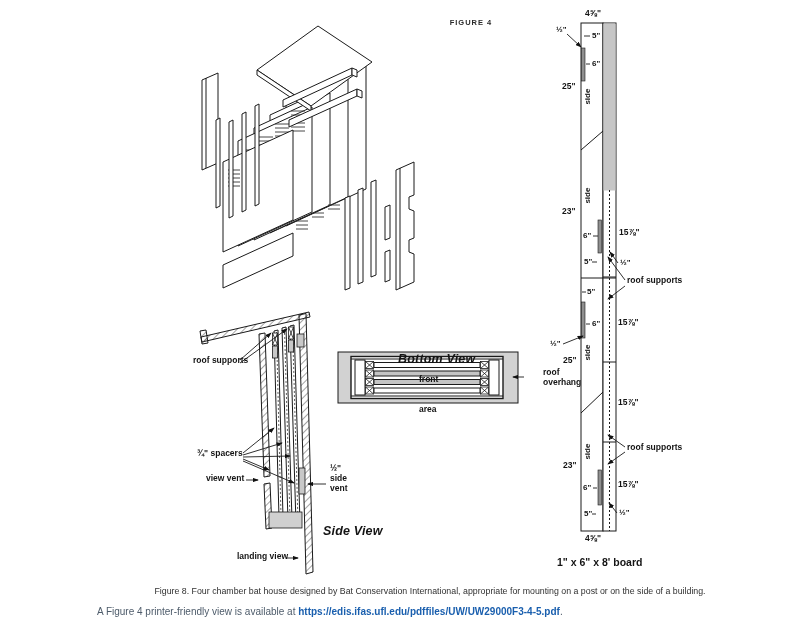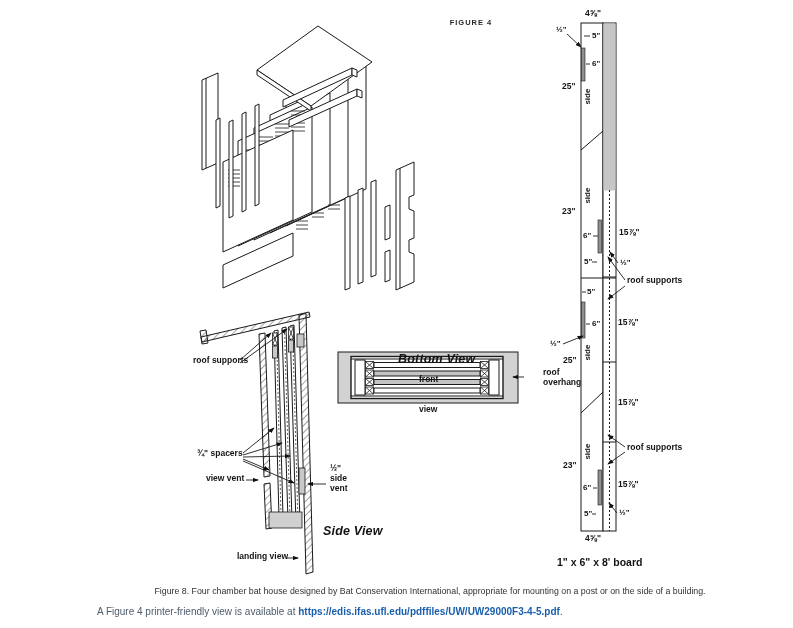--- a/index.html
+++ b/index.html
@@ -228,21 +228,21 @@
   <div class="lbl" style="left:618px;top:318px;">15⅞"</div>
   <div class="lbl" style="left:618px;top:398px;">15⅞"</div>
   <div class="lbl" style="left:618px;top:480px;">15⅞"</div>
   <div class="lbl sm" style="left:620px;top:258px;">½"</div>
   <div class="lbl sm" style="left:619px;top:508px;">½"</div>
   <div class="lbl" style="left:627px;top:276px;">roof supports</div>
   <div class="lbl" style="left:627px;top:443px;">roof supports</div>
 
   <div class="lbl view-title" style="left:398px;top:317px;margin-top:35px;">Bottom View</div>
   <div class="lbl" style="left:419px;top:339px;margin-top:36px;">front</div>
-  <div class="lbl" style="left:419px;top:405px;">view</div>
+  <div class="lbl" style="left:419px;top:405px;">area</div>
   <div class="lbl pre" style="left:543px;top:368px;">roof
 overhang</div>
 
   <div class="lbl" style="left:193px;top:356px;">roof supports</div>
   <div class="lbl" style="left:197px;top:449px;">¾" spacers</div>
   <div class="lbl" style="left:206px;top:474px;">view vent</div>
   <div class="lbl pre" style="left:330px;top:464px;">½"
 side
 vent</div>
   <div class="lbl" style="left:237px;top:552px;">landing view</div>

